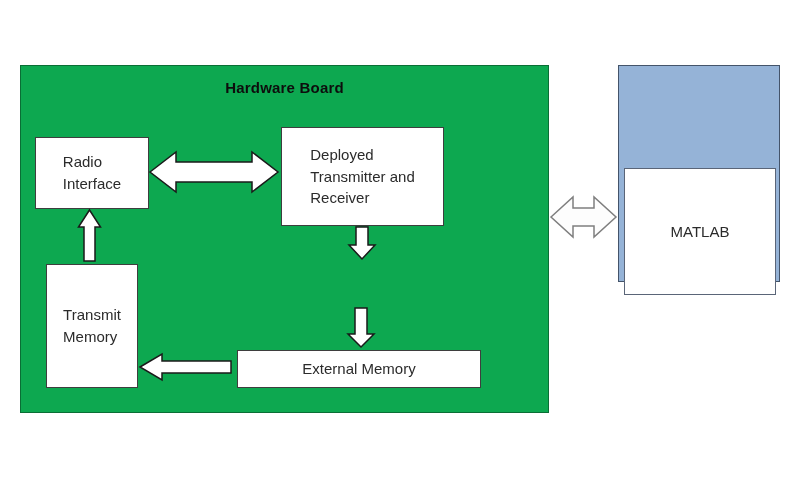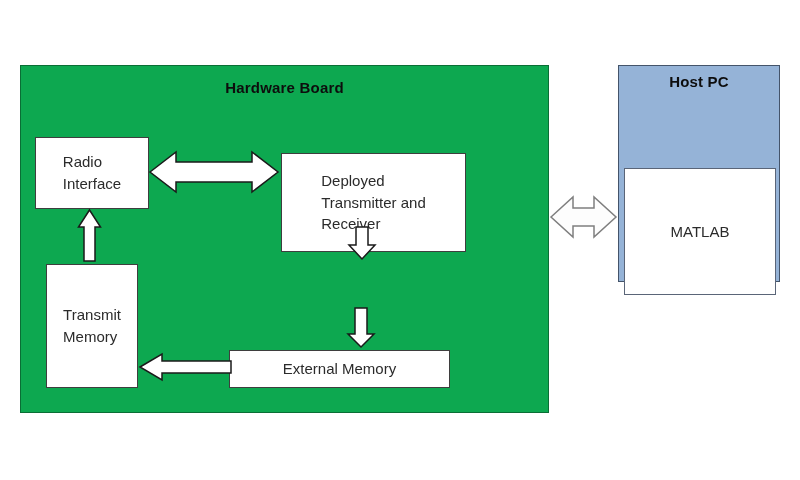--- a/index.html
+++ b/index.html
@@ -53,23 +53,23 @@
     justify-content: center;
     text-align: left;
     font-size: 15px;
     line-height: 1.45;
     color: #2b2b2b;
     white-space: pre-line;
   }
 
   
   .node-radio            { left: 14px;  top: 71px;  width: 114px; height: 72px; }
-  .node-deployed         { left: 260px; top: 61px;  width: 185px; height: 99px; margin-top: 26px; }
+  .node-deployed         { left: 260px; top: 61px;  width: 163px; height: 99px; }
   .node-data-capture     { left: 259px; top: 198px; width: 164px; height: 43px; }
-  .node-external-memory  { left: 208px; top: 284px; width: 221px; height: 38px; }
+  .node-external-memory  { left: 216px; top: 284px; width: 244px; height: 38px; }
   .node-transmit-repeat  { left: 25px;  top: 198px; width: 92px;  height: 124px; }
   .node-matlab           { left: 5px;   top: 78px;  width: 152px; height: 127px; border-color: #5a6578; margin-top: 24px; }
 
   svg.arrows {
     position: absolute;
     left: 0; top: 0;
     width: 800px; height: 480px;
     pointer-events: none;
   }
   .arrow-board  { fill: #ffffff; stroke: #1a1a1a; stroke-width: 1.5; stroke-linejoin: miter; }
@@ -91,21 +91,20 @@
 Receiver</div>
 
 
     <div class="node node-external-memory">External Memory</div>
 
     <div class="node node-transmit-repeat">Transmit
 Memory</div>
   </div>
 
   <div class="host">
-    <div class="panel-title">Host PC</div>
 
     <div class="node node-matlab">MATLAB</div>
   </div>
 
   <svg class="arrows" viewBox="0 0 800 480">
 
     <polygon class="arrow-board" points="150,172 176,152 176,162 252,162 252,152 278,172 252,192 252,182 176,182 176,192"></polygon>
 
     <polygon class="arrow-board" points="356,227 368,227 368,245 375,245 362,259 349,245 356,245"></polygon>
 

